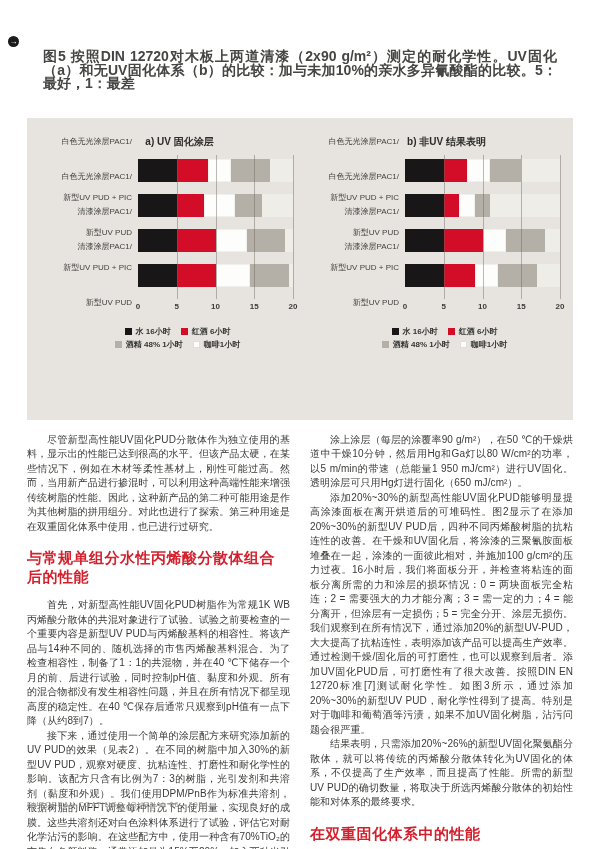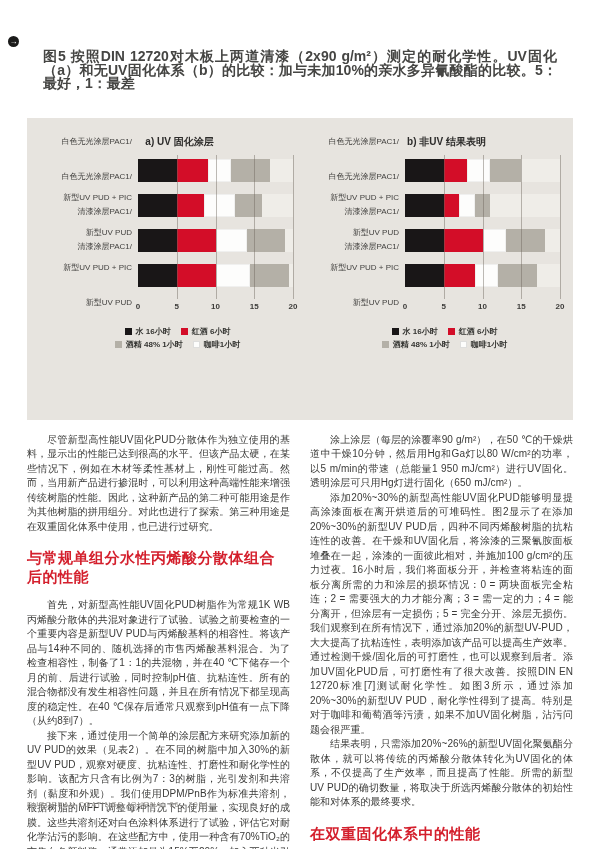--- a/index.html
+++ b/index.html
@@ -238,21 +238,21 @@
             </div>
           </div>
         </div>
     </div>
   </div>
 
   <div class="columns">
     <div class="col" id="col-left">
         <p class="body-p">尽管新型高性能UV固化PUD分散体作为独立使用的基料，显示出的性能已达到很高的水平。但该产品太硬，在某些情况下，例如在木材等柔性基材上，刚性可能过高。然而，当用新产品进行掺混时，可以利用这种高端性能来增强传统树脂的性能。因此，这种新产品的第二种可能用途是作为其他树脂的拼用组分。对此也进行了探索。第三种用途是在双重固化体系中使用，也已进行过研究。</p>
         <h2 class="sec-heading">与常规单组分水性丙烯酸分散体组合后的性能</h2>
-        <p class="body-p">首先，对新型高性能UV固化PUD树脂作为常规1K WB丙烯酸分散体的共混对象进行了试验。试验之前要检查的一个重要内容是新型UV PUD与丙烯酸基料的相容性。将该产品与14种不同的、随机选择的市售丙烯酸基料混合。为了检查相容性，制备了1：1的共混物，并在40 ℃下储存一个月的前、后进行试验，同时控制pH值、抗粘连性。所有的混合物都没有发生相容性问题，并且在所有情况下都呈现高度的稳定性。在40 ℃保存后通常只观察到pH值有一点下降（从约8到7）。</p>
+        <p class="body-p">首先，对新型高性能UV固化PUD树脂作为常规1K WB丙烯酸分散体的共混对象进行了试验。试验之前要检查的一个重要内容是新型UV PUD与丙烯酸基料的相容性。将该产品与14种不同的、随机选择的市售丙烯酸基料混合。为了检查相容性，制备了1：1的共混物，并在40 ℃下储存一个月的前、后进行试验，同时控制pH值、黏度和外观。所有的混合物都没有发生相容性问题，并且在所有情况下都呈现高度的稳定性。在40 ℃保存后通常只观察到pH值有一点下降（从约8到7）。</p>
         <p class="body-p">接下来，通过使用一个简单的涂层配方来研究添加新的UV PUD的效果（见表2）。在不同的树脂中加入30%的新型UV PUD，观察对硬度、抗粘连性、打磨性和耐化学性的影响。该配方只含有比例为7：3的树脂，光引发剂和共溶剂（黏度和外观）。我们使用DPM/PnB作为标准共溶剂，根据树脂的MFFT调整每种情况下的使用量，实现良好的成膜。这些共溶剂还对白色涂料体系进行了试验，评估它对耐化学沾污的影响。在这些配方中，使用一种含有70%TiO₂的市售白色颜料浆，通常添加量为15%至20%。加入两种光引发剂进行UV固化：HMPP用于透明涂层，HMPP与BAPO混合用于着色涂层。</p>
       </div>
     <div class="col" id="col-right">
         <p class="body-p">涂上涂层（每层的涂覆率90 g/m²），在50 ℃的干燥烘道中干燥10分钟，然后用Hg和Ga灯以80 W/cm²的功率，以5 m/min的带速（总能量1 950 mJ/cm²）进行UV固化。透明涂层可只用Hg灯进行固化（650 mJ/cm²）。</p>
         <p class="body-p">添加20%~30%的新型高性能UV固化PUD能够明显提高涂漆面板在离开烘道后的可堆码性。图2显示了在添加20%~30%的新型UV PUD后，四种不同丙烯酸树脂的抗粘连性的改善。在干燥和UV固化后，将涂漆的三聚氰胺面板堆叠在一起，涂漆的一面彼此相对，并施加100 g/cm²的压力过夜。16小时后，我们将面板分开，并检查将粘连的面板分离所需的力和涂层的损坏情况：0 = 两块面板完全粘连；2 = 需要强大的力才能分离；3 = 需一定的力；4 = 能分离开，但涂层有一定损伤；5 = 完全分开、涂层无损伤。我们观察到在所有情况下，通过添加20%的新型UV-PUD，大大提高了抗粘连性，表明添加该产品可以提高生产效率。通过检测干燥/固化后的可打磨性，也可以观察到后者。添加UV固化PUD后，可打磨性有了很大改善。按照DIN EN 12720标准[7]测试耐化学性。如图3所示，通过添加20%~30%的新型UV PUD，耐化学性得到了提高。特别是对于咖啡和葡萄酒等污渍，如果不加UV固化树脂，沾污问题会很严重。</p>
         <p class="body-p">结果表明，只需添加20%~26%的新型UV固化聚氨酯分散体，就可以将传统的丙烯酸分散体转化为UV固化的体系，不仅提高了生产效率，而且提高了性能。所需的新型UV PUD的确切数量，将取决于所选丙烯酸分散体的初始性能和对体系的最终要求。</p>
         <h2 class="sec-heading">在双重固化体系中的性能</h2>
       </div>
   </div>
 

